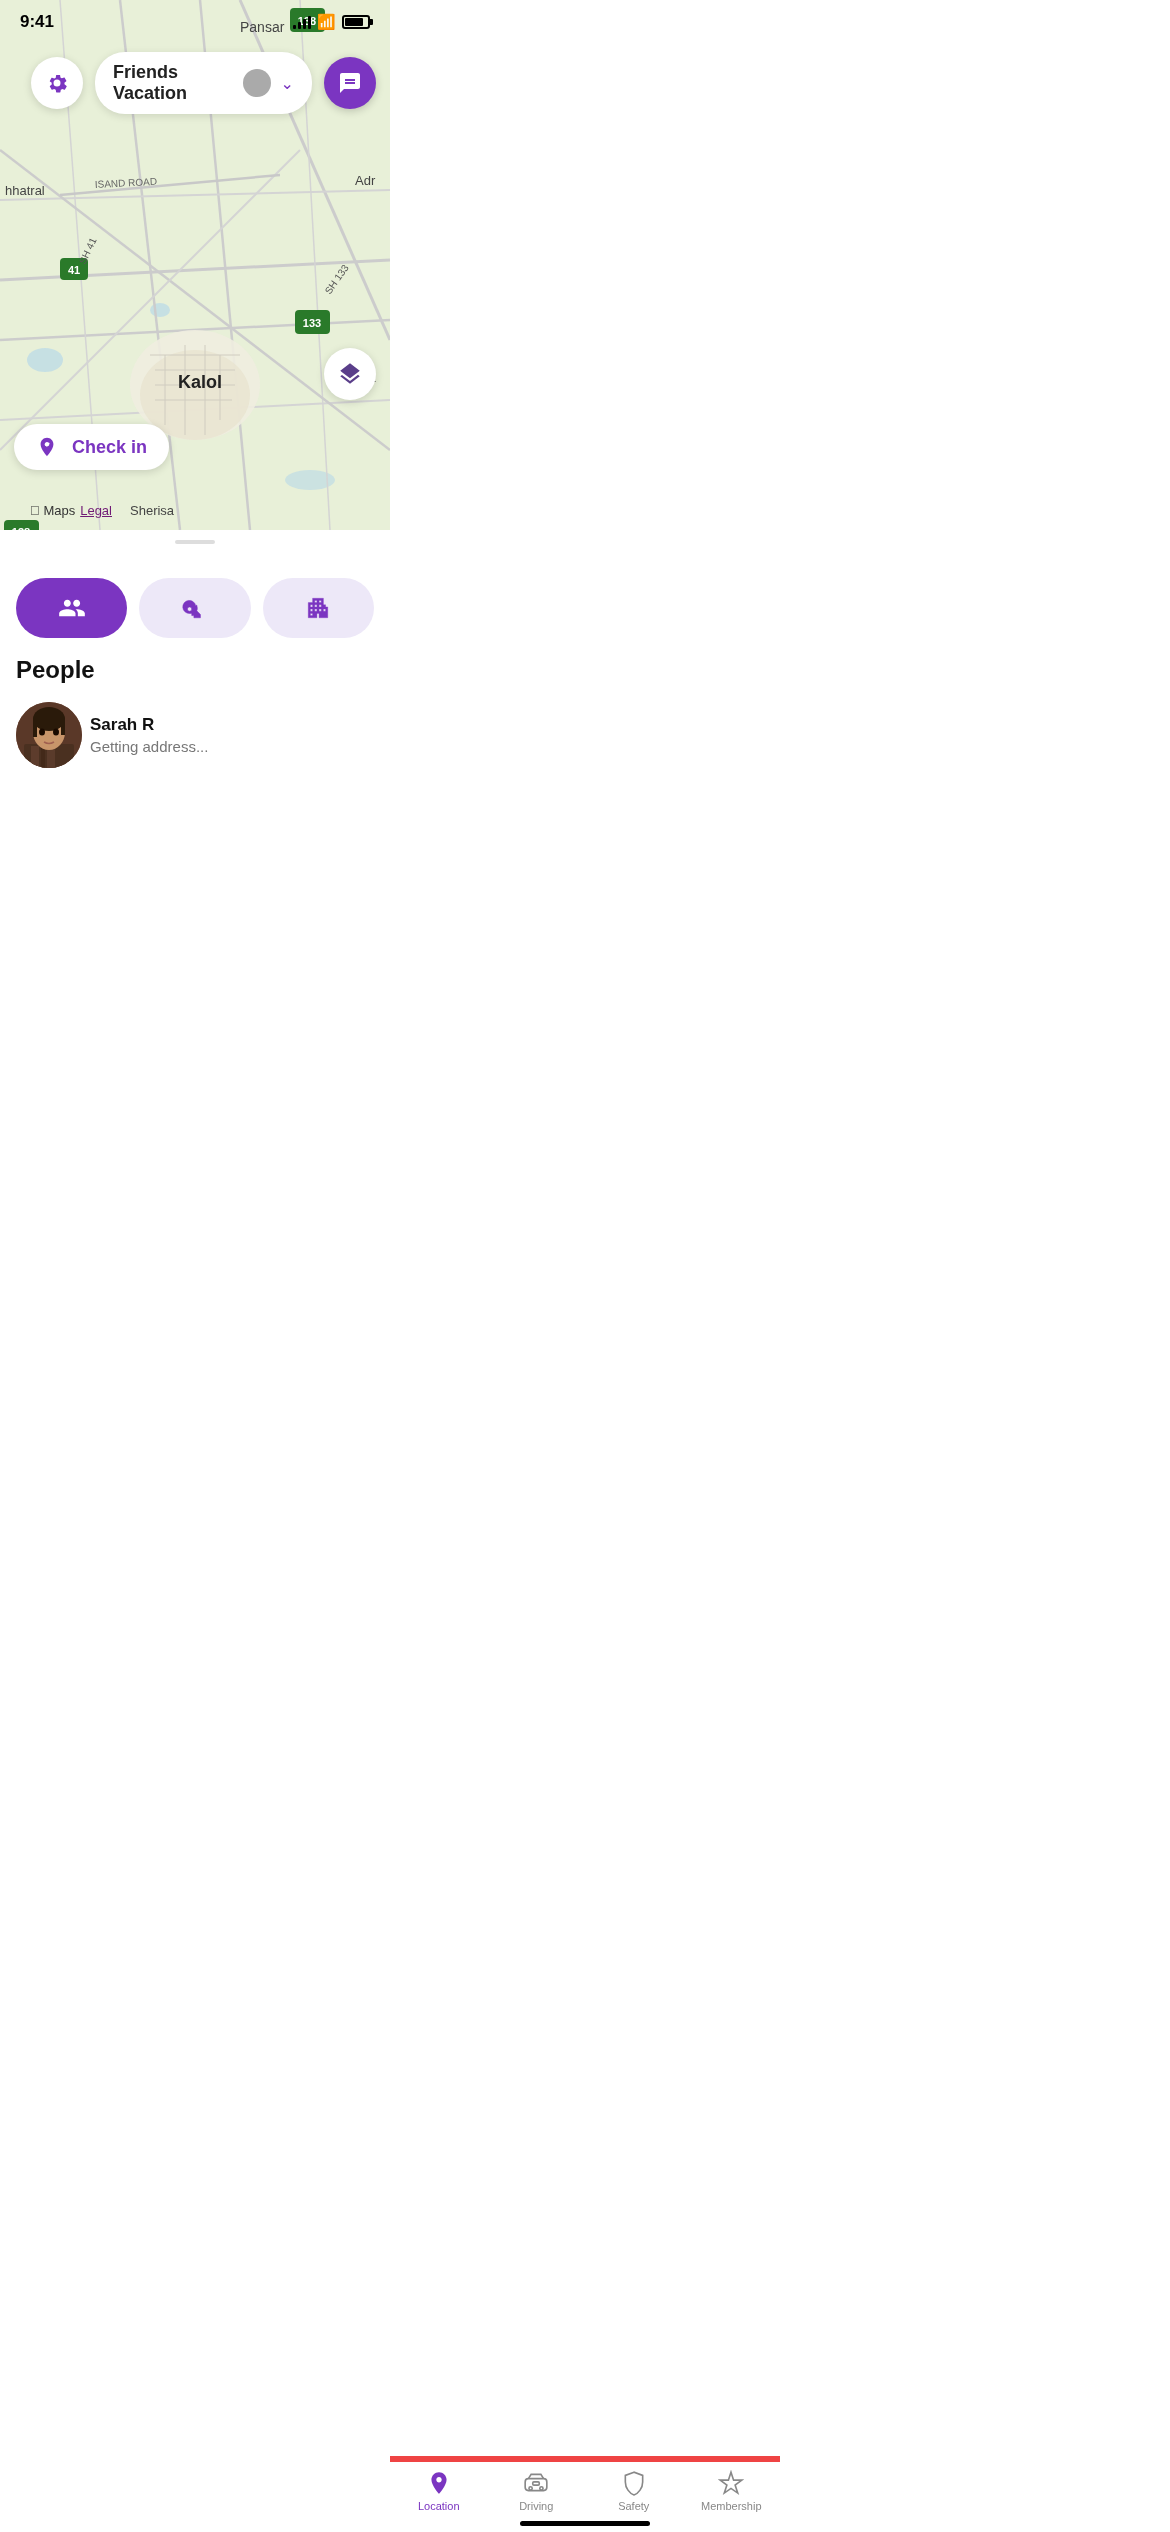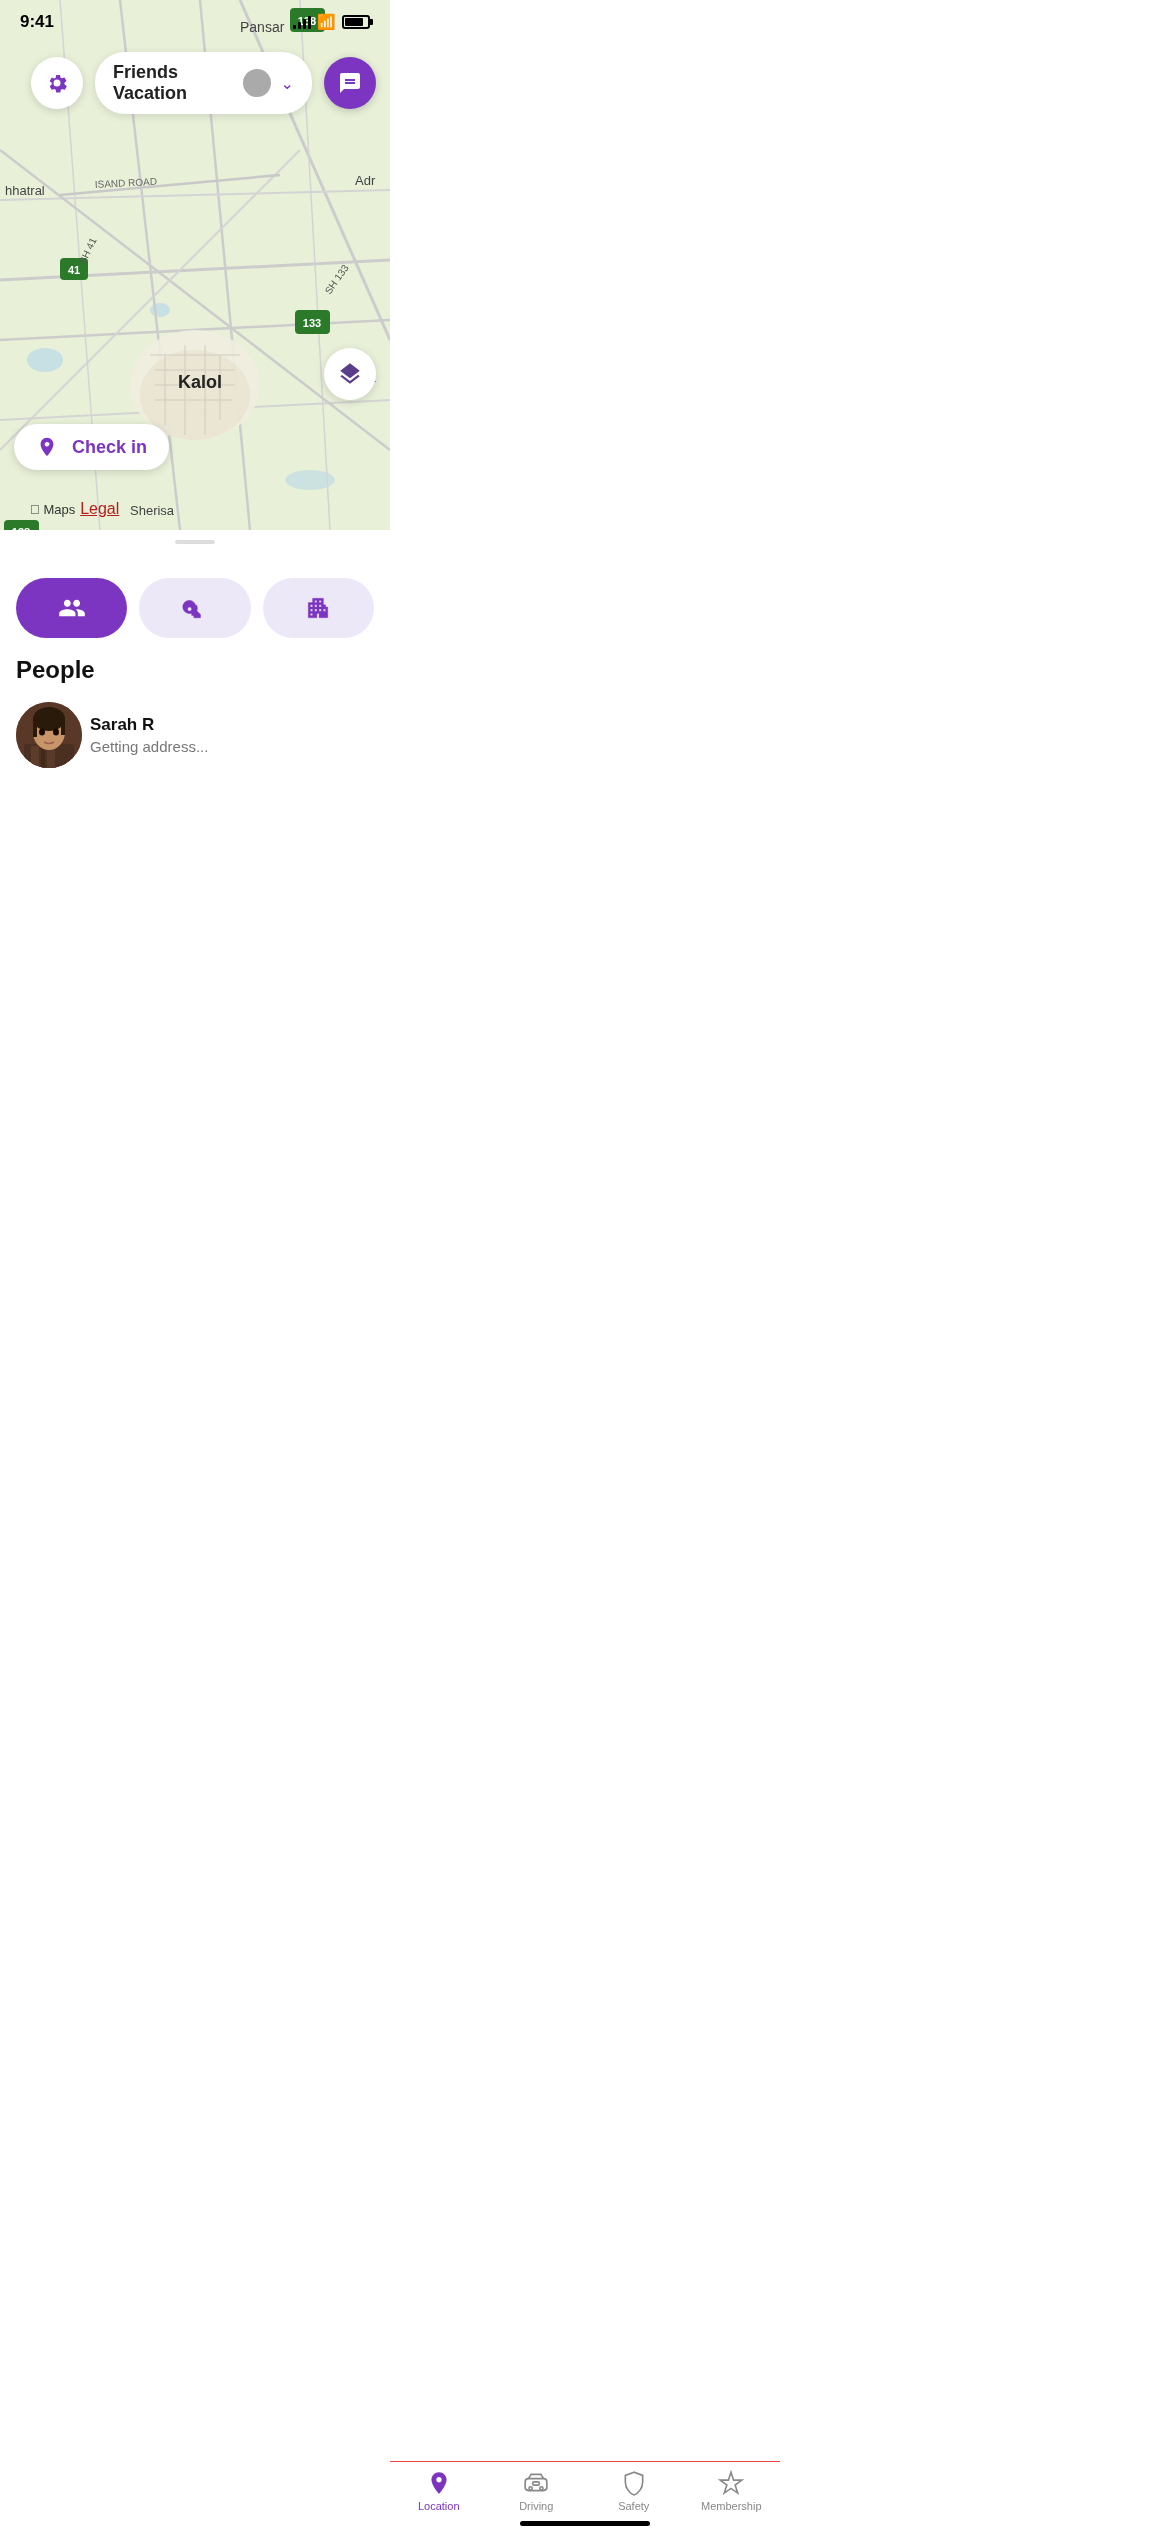--- a/index.html
+++ b/index.html
@@ -220,22 +220,22 @@
       align-items: center;
       gap: 5px;
       z-index: 5;
     }
     .maps-label span {
       font-size: 13px;
       color: #333;
       font-weight: 500;
     }
     .maps-label a {
-      font-size: 16px;
-      color: #b91c1c;
+      font-size: 13px;
+      color: #701a75;
       text-decoration: underline;
     }
 
     
     .bottom-sheet {
       background: #fff;
       border-radius: 20px 20px 0 0;
       position: relative;
       z-index: 20;
       padding-bottom: 100px;
@@ -361,21 +361,21 @@
     }
 
     
     .bottom-nav {
       position: fixed;
       bottom: 0;
       left: 50%;
       transform: translateX(-50%);
       width: 390px;
       background: #fff;
-      border-top: 1px solid #ef4444;
+      border-top: 6px solid #ef4444;
       display: flex;
       align-items: center;
       justify-content: space-around;
       padding: 8px 0 20px;
       z-index: 200;
     }
     .nav-item {
       display: flex;
       flex-direction: column;
       align-items: center;

